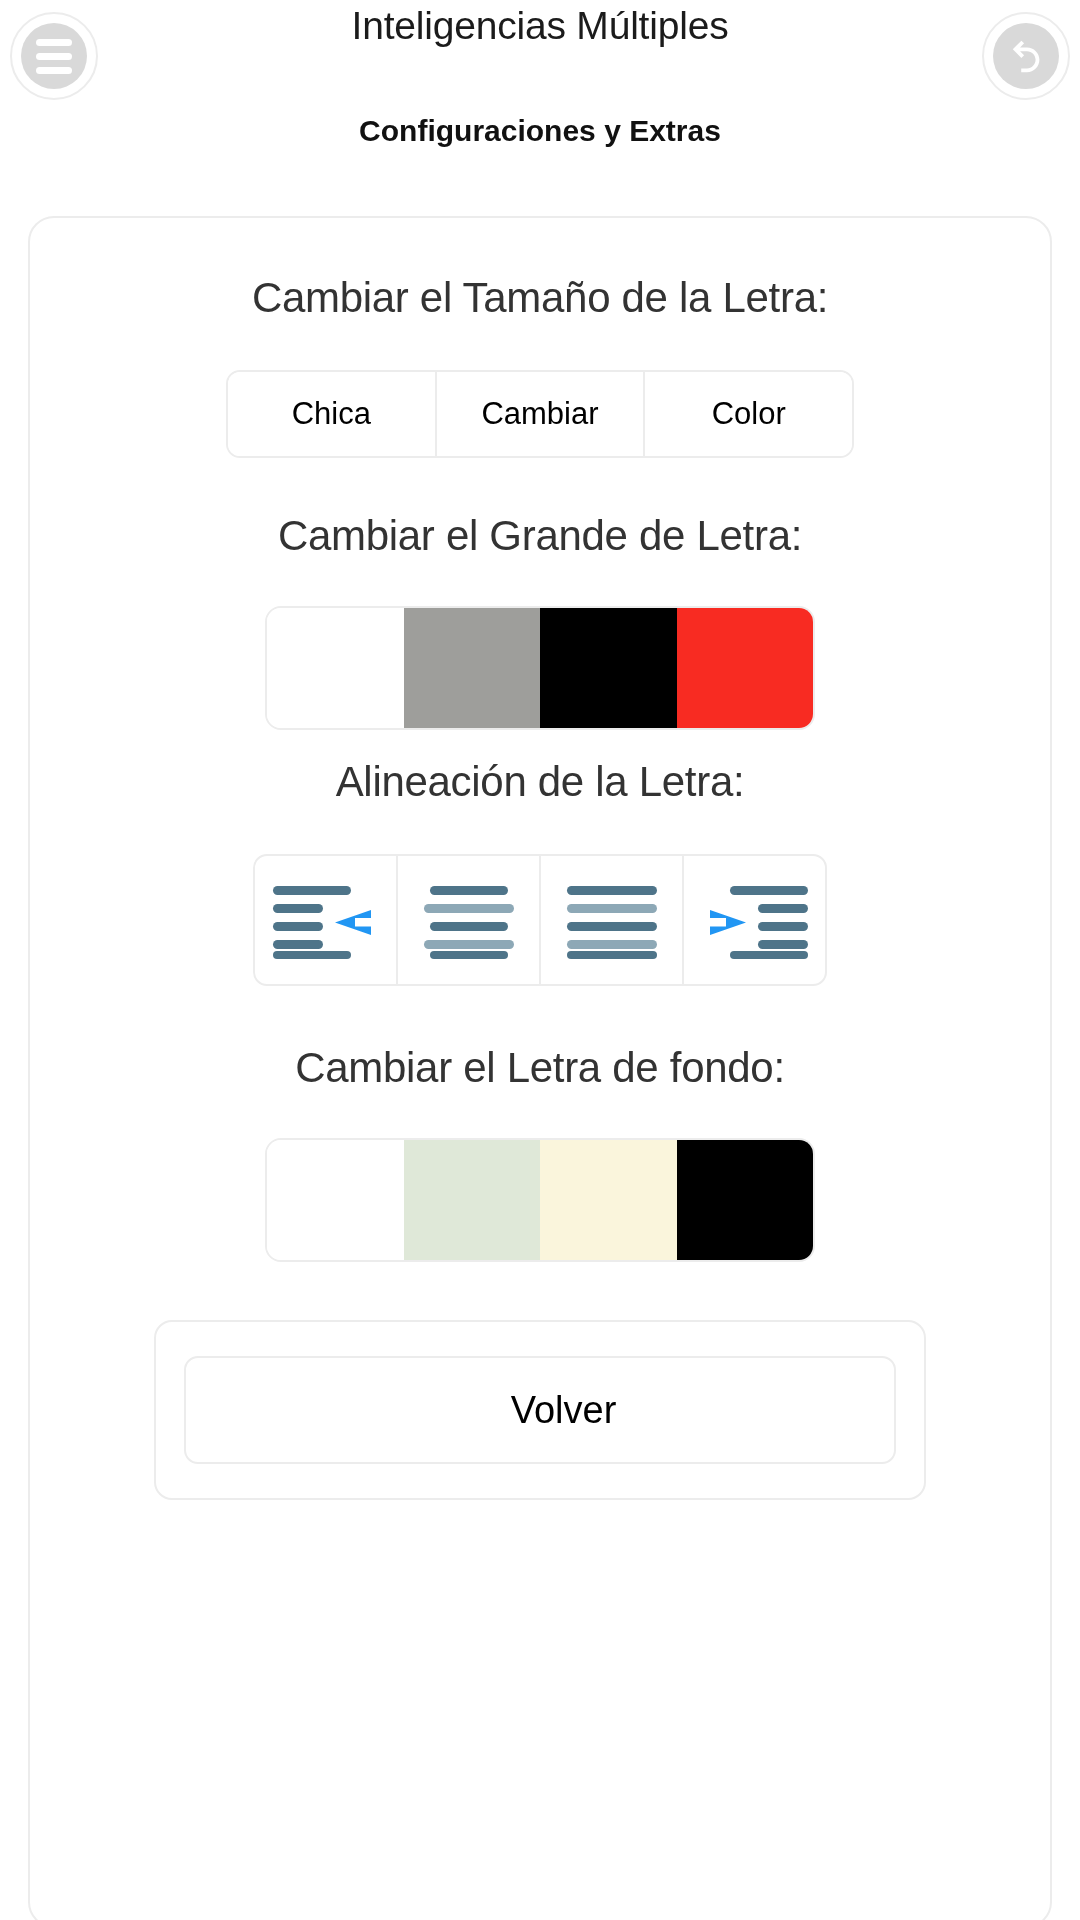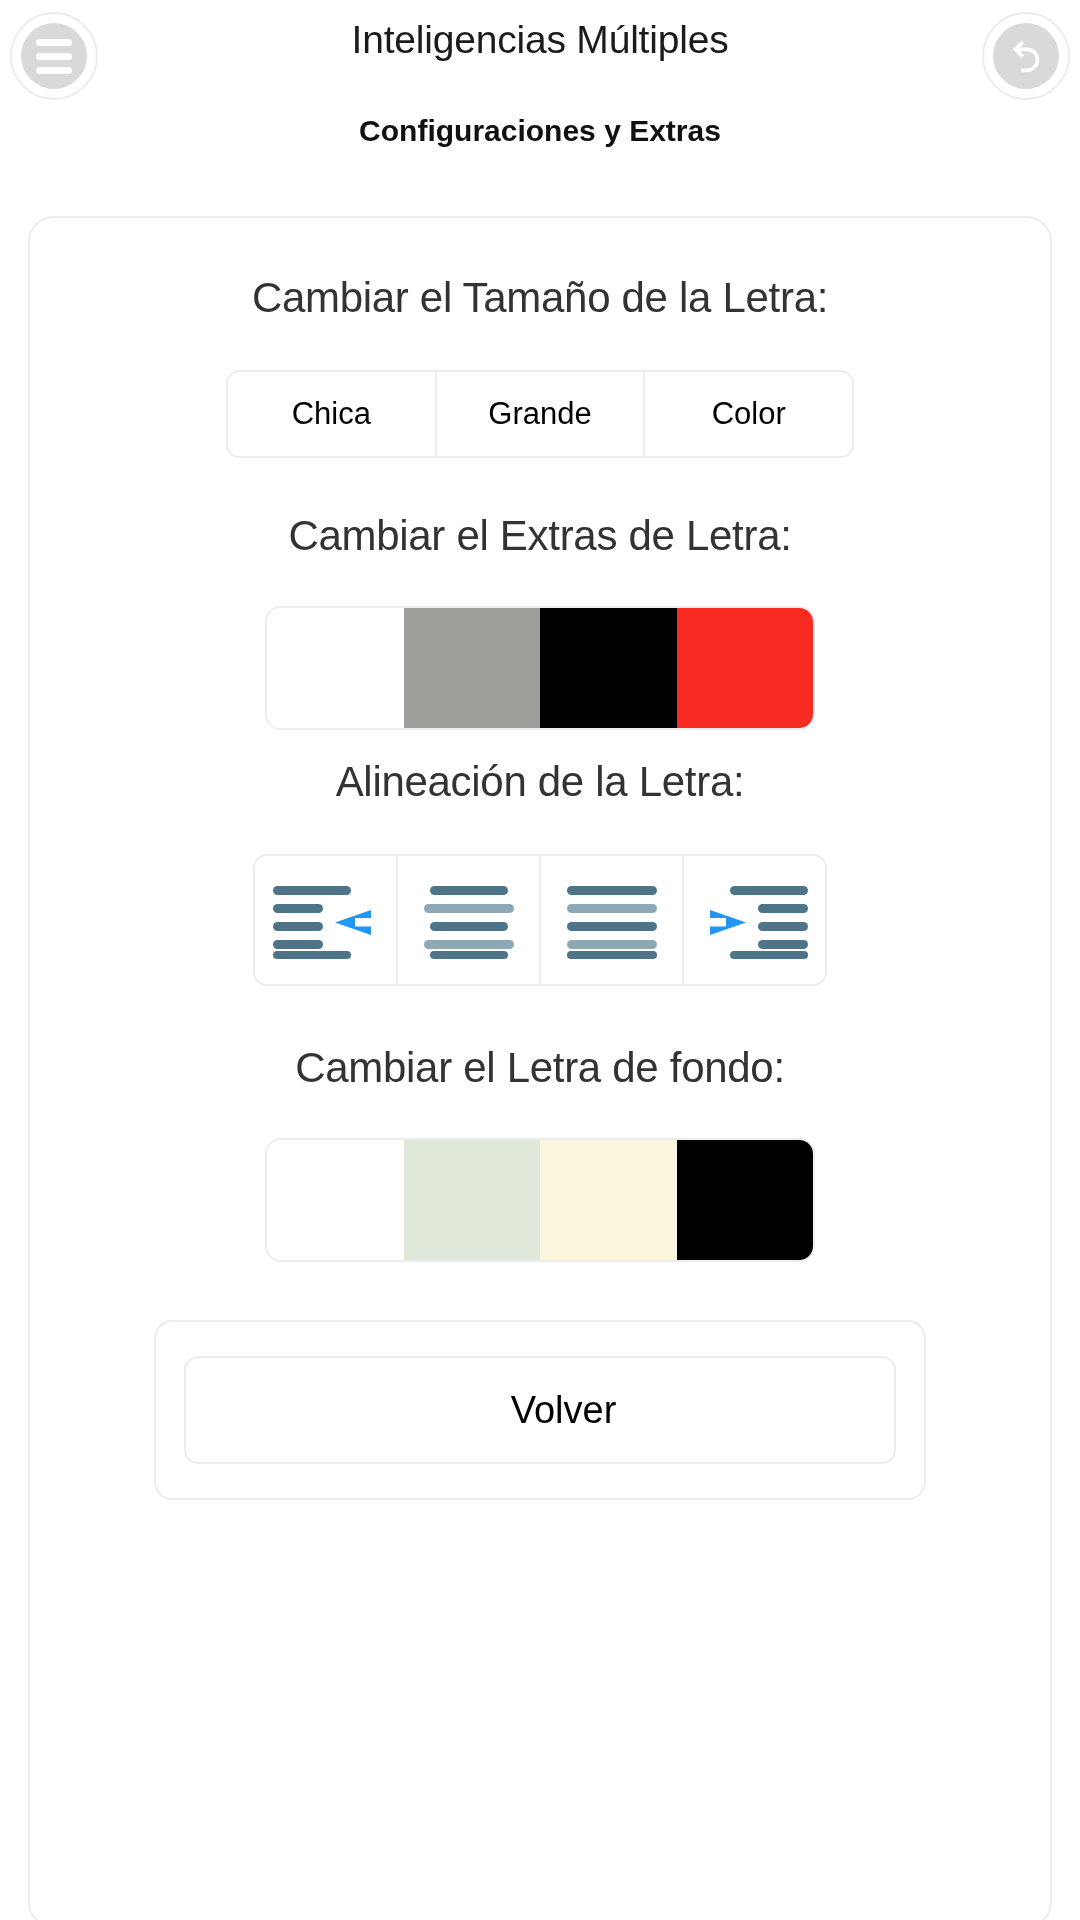--- a/index.html
+++ b/index.html
@@ -53,21 +53,21 @@
   .burger-bar {
     width: 36px;
     height: 7px;
     border-radius: 4px;
     background: #ffffff;
   }
 
   .header-title {
     position: absolute;
     left: 0; right: 0;
-    top: 18px;
+    top: 4px;
     text-align: center;
     font-size: 39px;
     color: #1b1b1b;
     letter-spacing: -0.2px;
   }
 
   .subtitle {
     text-align: center;
     font-size: 30px;
     color: #111111;
@@ -208,28 +208,28 @@
 
   <div class="card">
 
     <div class="section-title">Cambiar el Tamaño de la Letra:</div>
 
     <div class="seg-group">
       <div class="seg-item">
         <span>Chica</span>
       </div>
       <div class="seg-item">
-        <span>Grande</span>
+        <span>Cambiar</span>
       </div>
       <div class="seg-item">
         <span>Color</span>
       </div>
     </div>
 
-    <div class="section-title gap-title-1">Cambiar el Extras de Letra:</div>
+    <div class="section-title gap-title-1">Cambiar el Grande de Letra:</div>
 
     <div class="swatch-strip">
       <div class="swatch" style="background: rgb(255, 255, 255);"></div>
       <div class="swatch" style="background: rgb(158, 158, 155);"></div>
       <div class="swatch" style="background: rgb(0, 0, 0);"></div>
       <div class="swatch" style="background: rgb(248, 43, 34);"></div>
     </div>
 
     <div class="section-title gap-title-2">Alineación de la Letra:</div>
 

